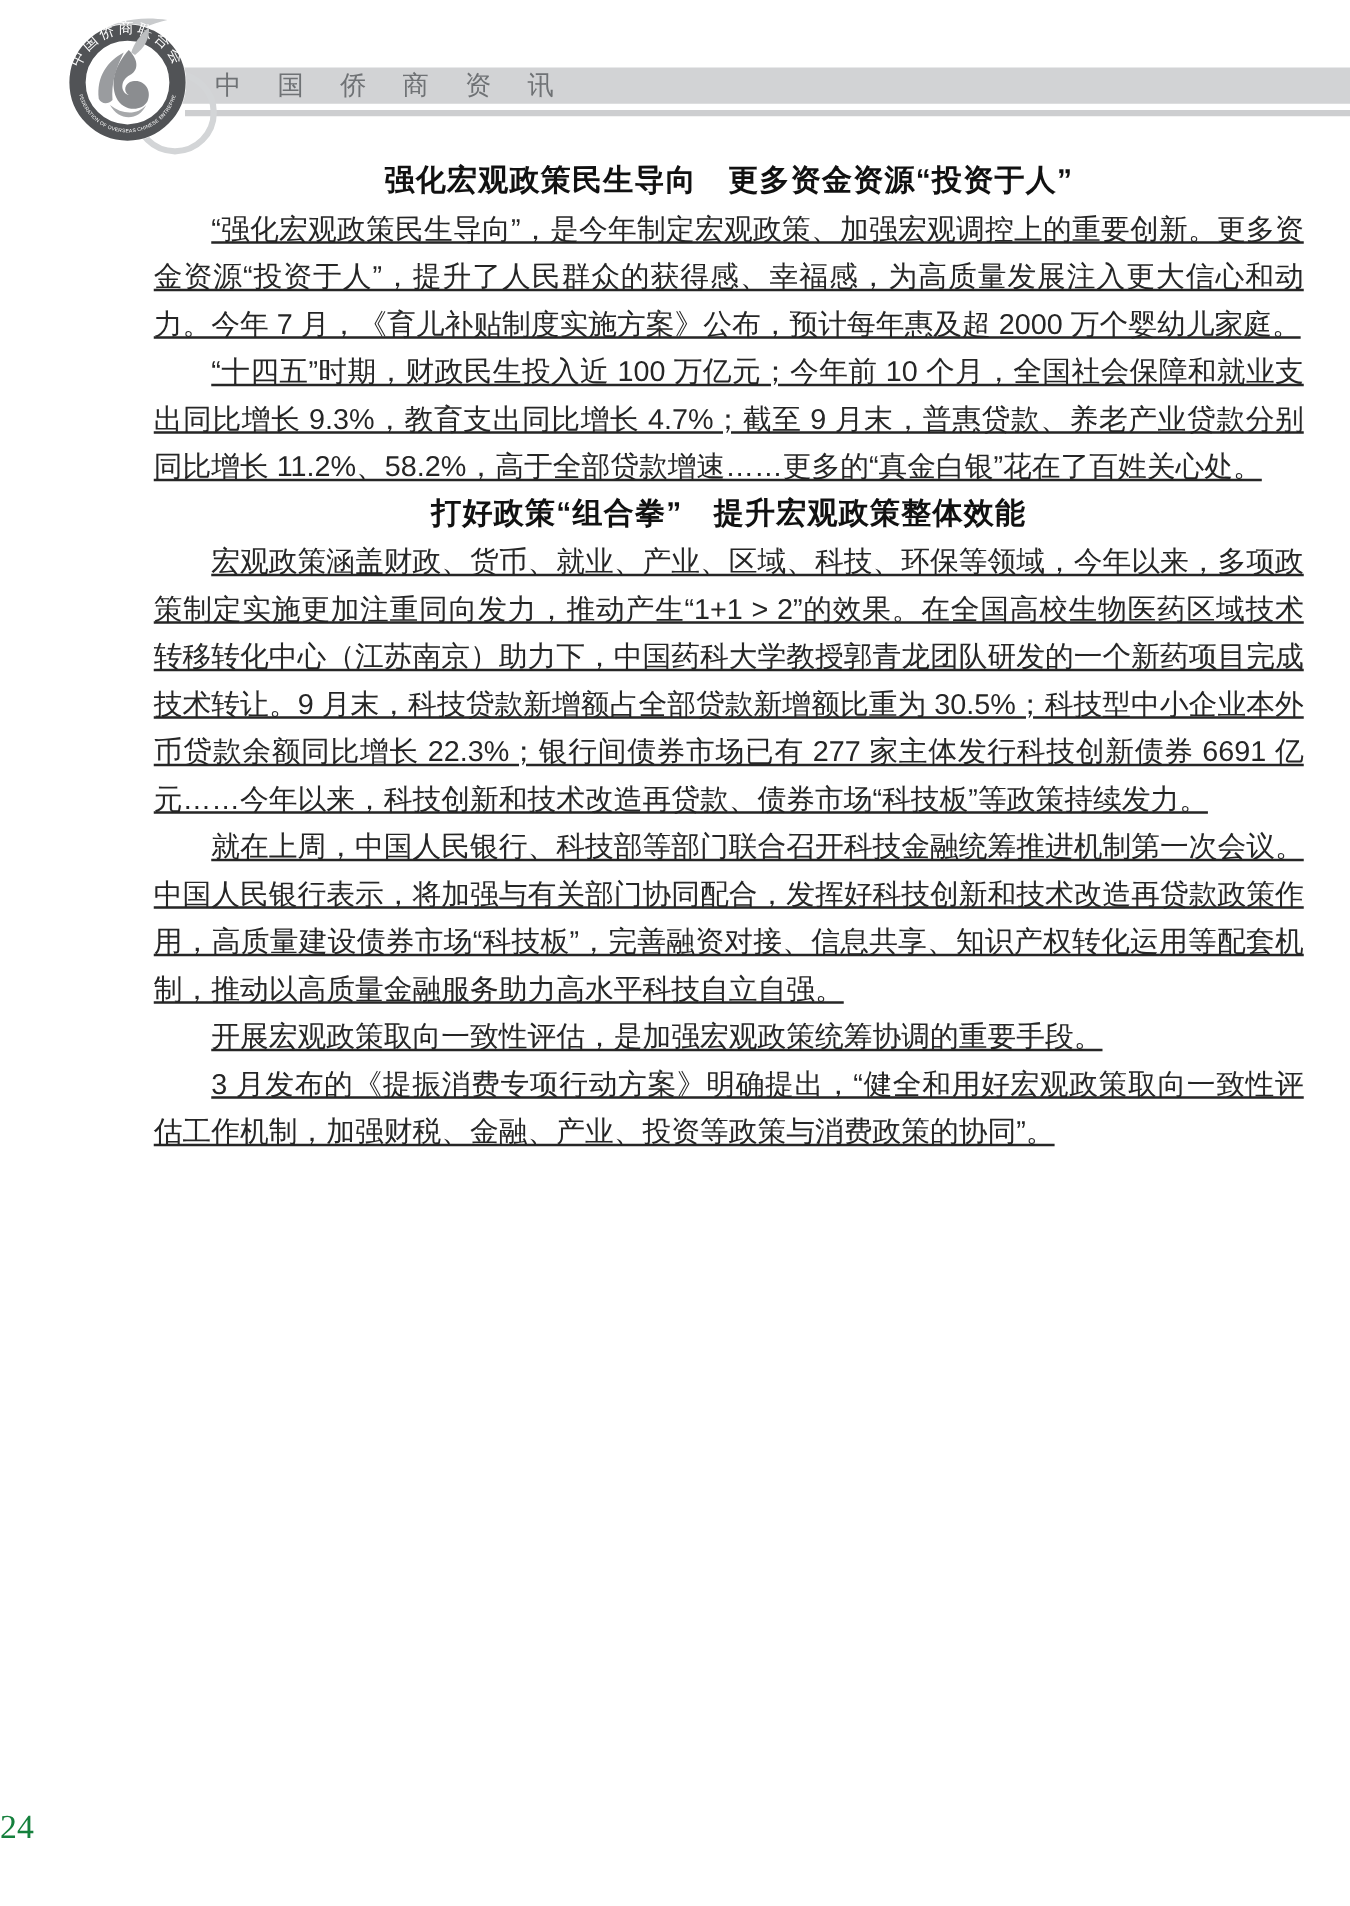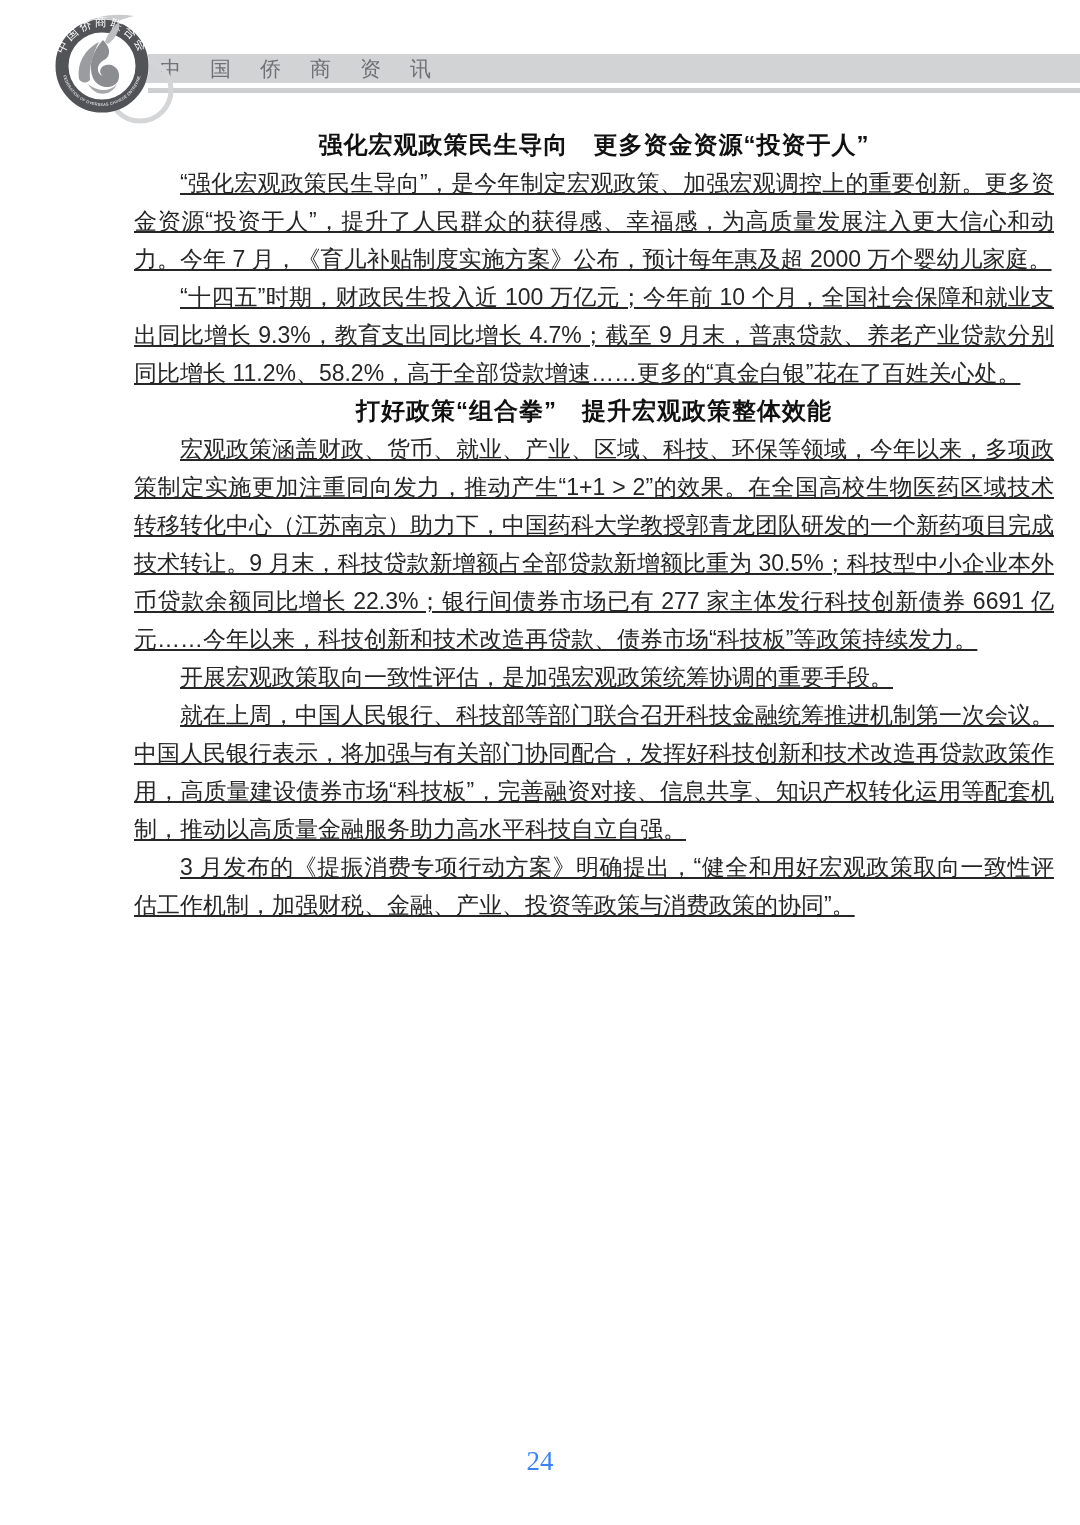--- a/index.html
+++ b/index.html
@@ -11,49 +11,49 @@
     overflow:hidden;
   }
   .page{position:absolute;inset:0;background:#fff;}
 
   
   .band{
     position:absolute;left:118px;right:0;top:54px;height:29px;
     background:#d2d3d5;
   }
   .band-title{
-    position:absolute;left:160px;top:54px;height:29px;
+    position:absolute;left:172px;top:54px;height:29px;
     line-height:29px;font-size:21px;
     letter-spacing:29px;color:#6f7275;
     white-space:nowrap;
   }
   .head-rule{
     position:absolute;left:148px;right:0;top:88px;height:5px;
     background:#cdced0;
   }
   .logo{position:absolute;left:46px;top:4px;width:128px;height:128px;}
 
   
   .content{
     position:absolute;left:123px;top:126px;width:920px;
     color:#262626;font-size:23px;line-height:38px;
-    text-align:justify;text-justify:inter-ideograph;margin-left:11px;
+    text-align:justify;text-justify:inter-ideograph;
   }
   .content p{margin:0;text-indent:2em;text-decoration:underline;}
   .content h2{
     margin:0;font-size:24px;font-weight:bold;color:#111111;
     text-align:center;line-height:38px;letter-spacing:1px;
   }
 
   
   .pagenum{
     position:absolute;left:0;right:0;top:1446px;
-    text-align:center;
+    text-align:left;
     font-family:"Liberation Serif",serif;
-    font-size:27px;color:#3b82f6;
+    font-size:27px;color:#15803d;
   }
 </style>
 </head>
 <body>
 
 <div class="page">
 
   <div class="band"></div>
   <div class="head-rule"></div>
   <div class="band-title">中国侨商资讯</div>
@@ -83,20 +83,20 @@
     <path d="M42,80 C52,88 64,88 71,80 C65,93 49,93 42,80 Z" fill="#a7a9ab"></path>
   </svg>
 
   <div class="content">
     <h2>强化宏观政策民生导向　更多资金资源“投资于人”</h2>
     <p>“强化宏观政策民生导向”，是今年制定宏观政策、加强宏观调控上的重要创新。更多资金资源“投资于人”，提升了人民群众的获得感、幸福感，为高质量发展注入更大信心和动力。今年 7 月，《育儿补贴制度实施方案》公布，预计每年惠及超 2000 万个婴幼儿家庭。</p>
     <p>“十四五”时期，财政民生投入近 100 万亿元；今年前 10 个月，全国社会保障和就业支出同比增长 9.3%，教育支出同比增长 4.7%；截至 9 月末，普惠贷款、养老产业贷款分别同比增长 11.2%、58.2%，高于全部贷款增速……更多的“真金白银”花在了百姓关心处。</p>
 
     <h2>打好政策“组合拳”　提升宏观政策整体效能</h2>
     <p>宏观政策涵盖财政、货币、就业、产业、区域、科技、环保等领域，今年以来，多项政策制定实施更加注重同向发力，推动产生“1+1 &gt; 2”的效果。在全国高校生物医药区域技术转移转化中心（江苏南京）助力下，中国药科大学教授郭青龙团队研发的一个新药项目完成技术转让。9 月末，科技贷款新增额占全部贷款新增额比重为 30.5%；科技型中小企业本外币贷款余额同比增长 22.3%；银行间债券市场已有 277 家主体发行科技创新债券 6691 亿元……今年以来，科技创新和技术改造再贷款、债券市场“科技板”等政策持续发力。</p>
+    <p>就在上周，中国人民银行、科技部等部门联合召开科技金融统筹推进机制第一次会议。中国人民银行表示，将加强与有关部门协同配合，发挥好科技创新和技术改造再贷款政策作用，高质量建设债券市场“科技板”，完善融资对接、信息共享、知识产权转化运用等配套机制，推动以高质量金融服务助力高水平科技自立自强。</p>
     <p>开展宏观政策取向一致性评估，是加强宏观政策统筹协调的重要手段。</p>
-    <p>就在上周，中国人民银行、科技部等部门联合召开科技金融统筹推进机制第一次会议。中国人民银行表示，将加强与有关部门协同配合，发挥好科技创新和技术改造再贷款政策作用，高质量建设债券市场“科技板”，完善融资对接、信息共享、知识产权转化运用等配套机制，推动以高质量金融服务助力高水平科技自立自强。</p>
     <p>3 月发布的《提振消费专项行动方案》明确提出，“健全和用好宏观政策取向一致性评估工作机制，加强财税、金融、产业、投资等政策与消费政策的协同”。</p>
   </div>
 
   <div class="pagenum">24</div>
 
 </div>
 
 </body></html>

